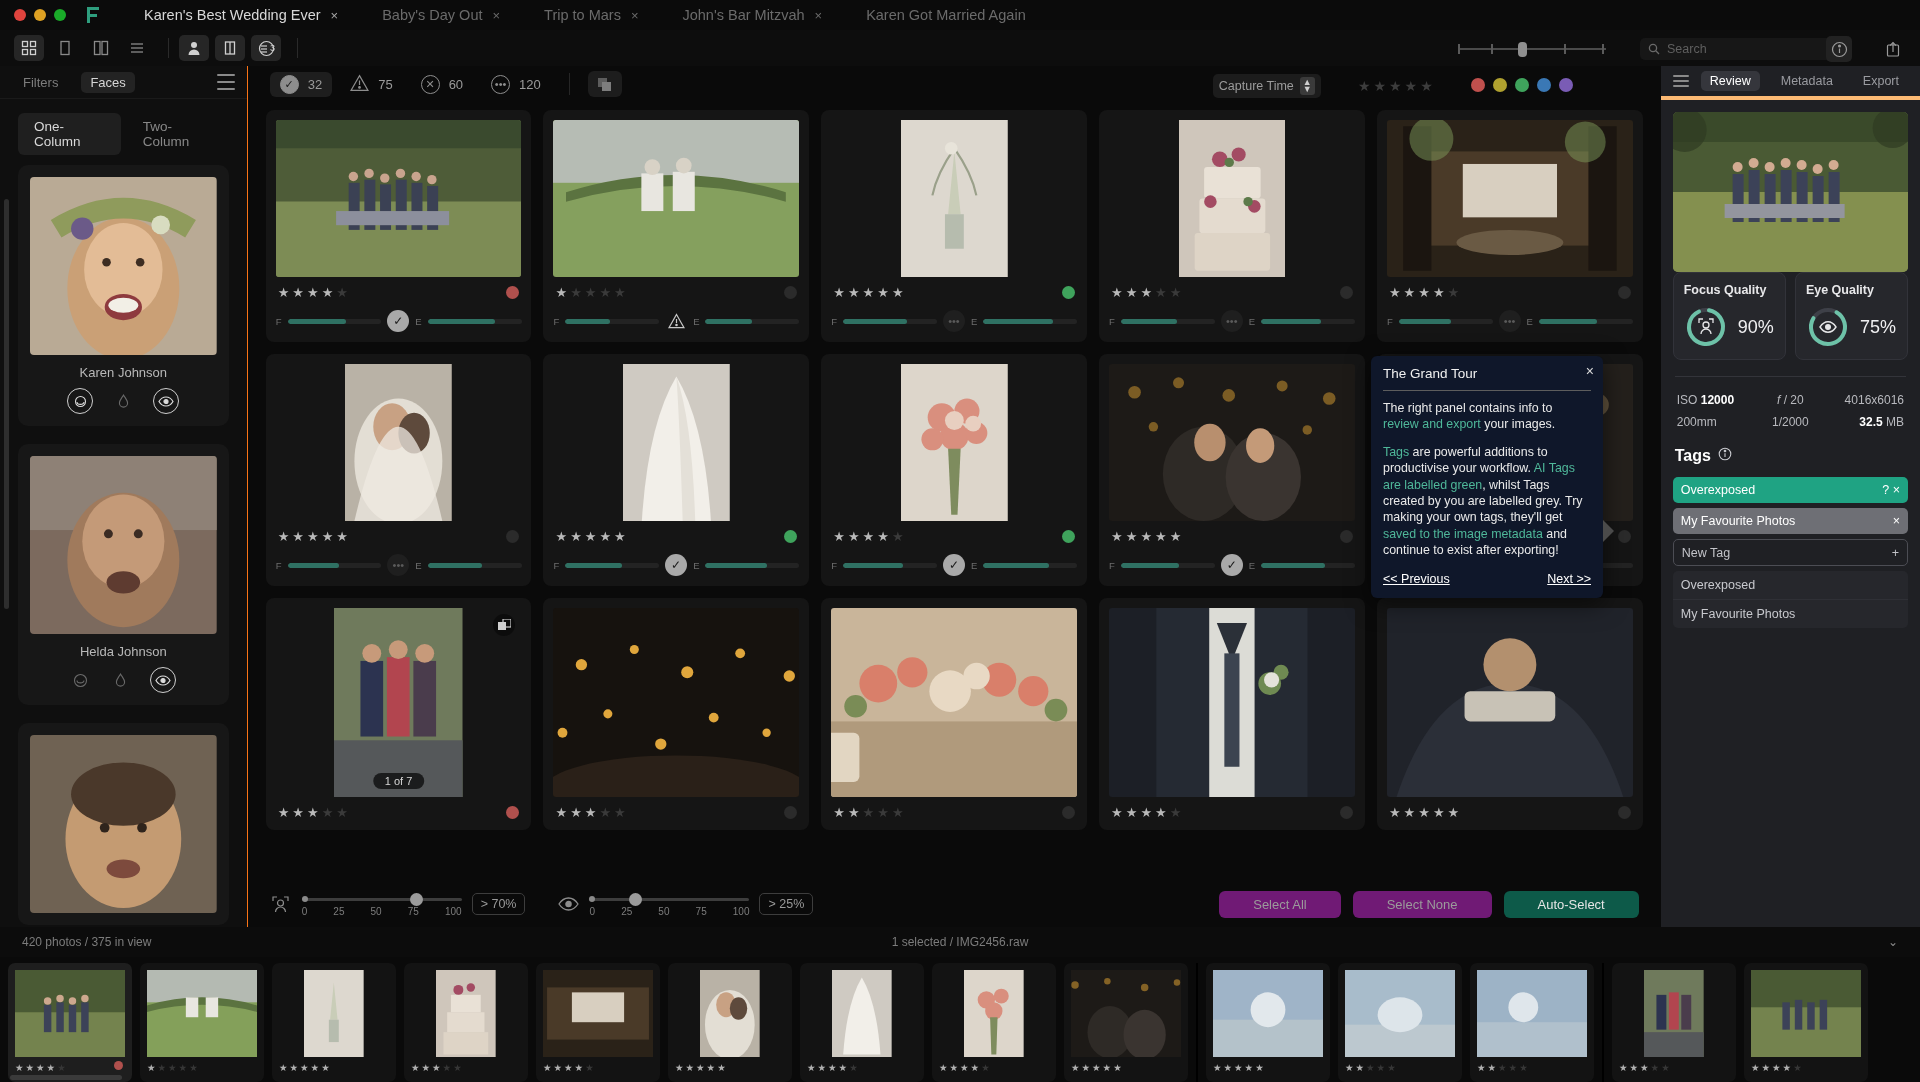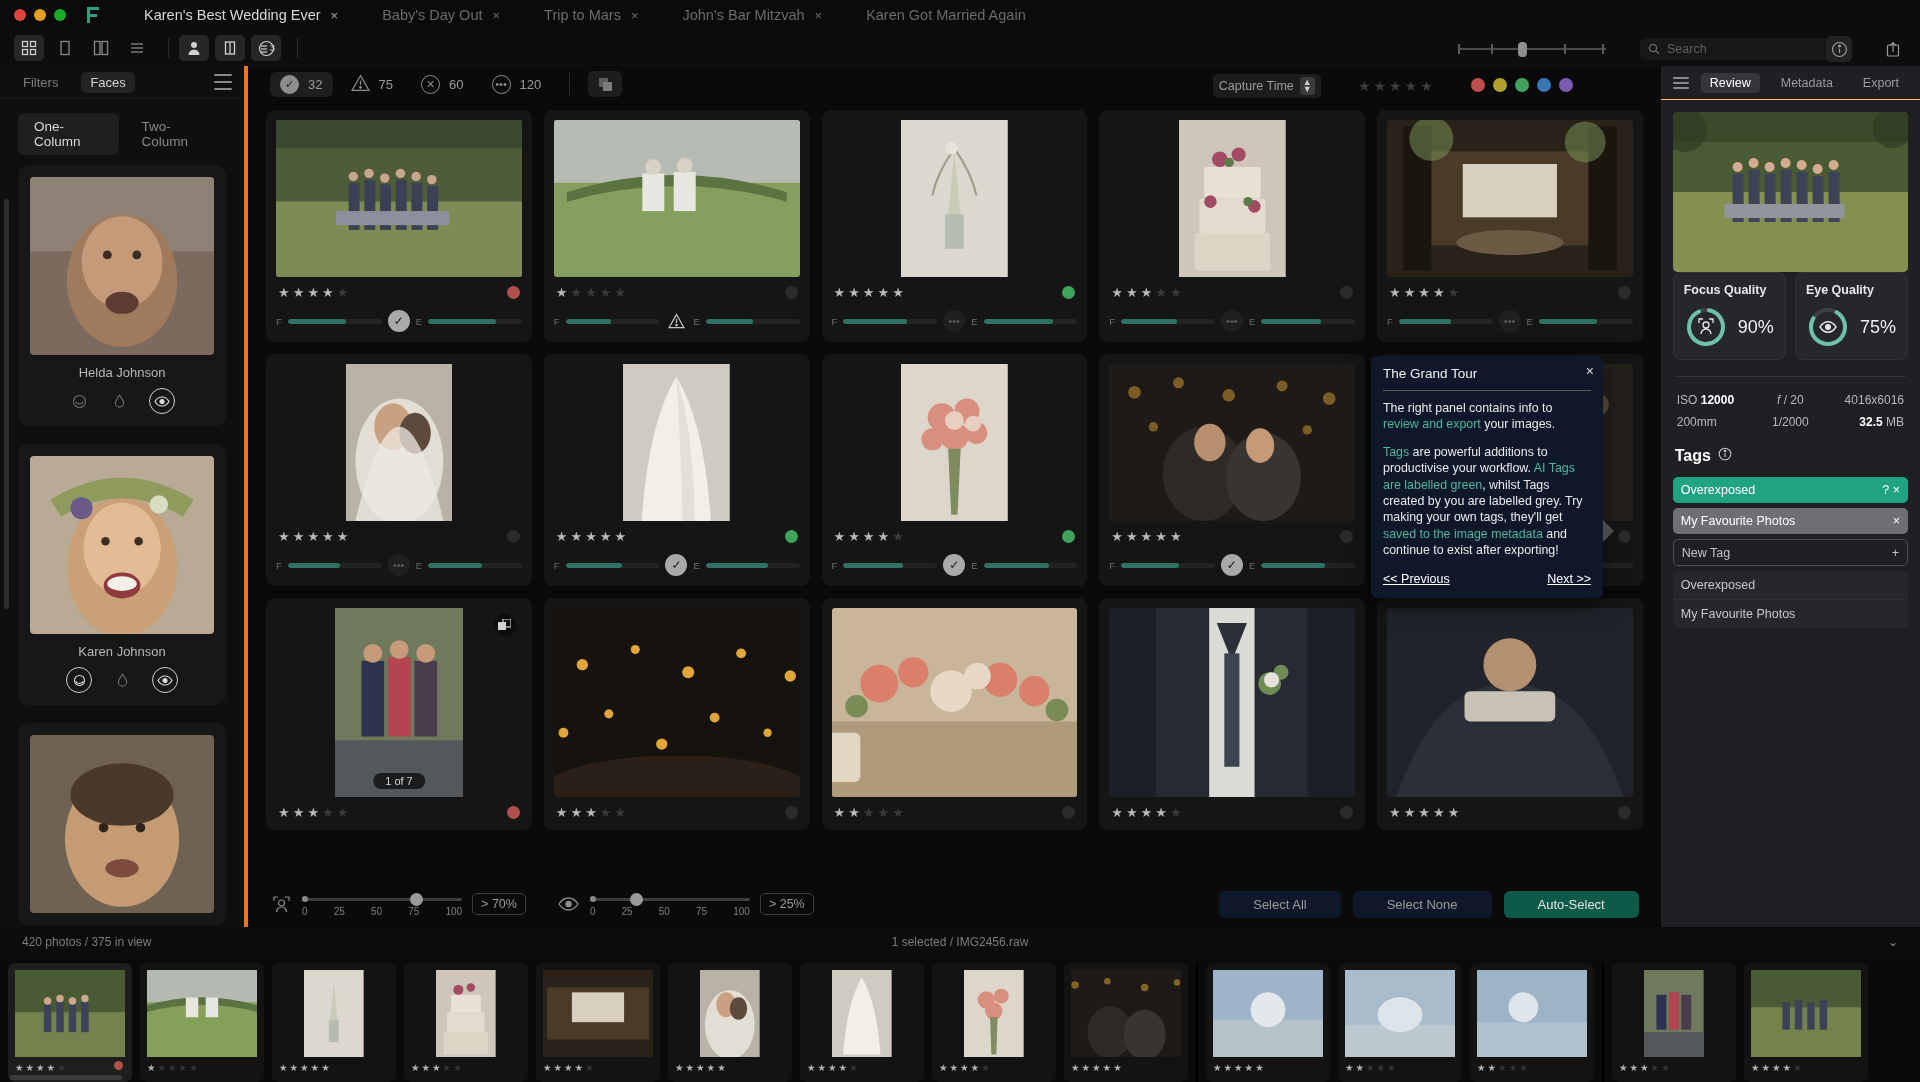--- a/index.html
+++ b/index.html
@@ -36,21 +36,21 @@
   .searchbox { position: absolute; left: 1640px; top: 8px; width: 200px; height: 22px; background: #171717; border-radius: 5px; display: flex; align-items: center; padding: 0 8px; gap: 7px; }
   .searchbox span.ph { font-size: 12.5px; color: #5f5f5f; }
   .topbtn { position: absolute; top: 6px; width: 26px; height: 26px; border-radius: 5px; display:flex; align-items:center; justify-content:center; color:#9a9a9a; }
   .topbtn.info { left: 1826px; background: #222; }
   .topbtn.exp  { left: 1880px; }
 
   
   .body { flex: 1 1 auto; display: flex; min-height: 0; }
 
   
-  .sidebar { width: 295px; background: #0f0f0f; display: flex; flex-direction: column; border-right: 4px solid #f97316; }
+  .sidebar { width: 295px; background: #0f0f0f; display: flex; flex-direction: column; border-right: 1px solid #f97316; }
   .sb-head { height: 34px; display: flex; align-items: center; padding: 0 14px; gap: 14px; position: relative; border-bottom: 1px solid #1a1a1a; }
   .sb-tab { font-size: 13px; color: #7d7d7d; padding: 3px 9px; border-radius: 5px; }
   .sb-tab.active { background: #232323; color: #d5d5d5; }
   .hamb { position: absolute; right: 12px; top: 8px; width: 18px; height: 16px; display:flex; flex-direction:column; justify-content:space-between; }
   .hamb i { display:block; height: 2px; background: #8a8a8a; border-radius: 1px; }
   .colmode { display: flex; gap: 6px; padding: 14px 18px 10px 18px; }
   .colmode div { font-size: 13.5px; color: #888; padding: 6px 16px; border-radius: 6px; }
   .colmode div.active { background: #1f1f1f; color: #d8d8d8; }
   .faces { flex: 1 1 auto; overflow: hidden; padding: 0 18px; position: relative; }
   .facecard { background: #171717; border-radius: 10px; padding: 12px; margin-bottom: 18px; }
@@ -99,26 +99,26 @@
   
   .bottomctl { height: 46px; display: flex; align-items: center; padding: 0 22px; gap: 10px; position: relative; }
   .sldgroup { display: flex; align-items: center; gap: 10px; }
   .sldicon { width: 22px; height: 22px; color: #8d8d8d; display:flex;align-items:center;justify-content:center;}
   .sld { width: 160px; position: relative; height: 28px; }
   .sld .trk { position: absolute; top: 8px; left: 0; right: 0; height: 3px; background: #3d3d3d; border-radius: 2px; }
   .sld .h { position: absolute; top: 3px; width: 13px; height: 13px; border-radius: 50%; background: #9b9b9b; }
   .sld .d { position: absolute; top: 6px; left: 0; width: 6px; height: 6px; border-radius: 50%; background: #8a8a8a; }
   .sld .lbls { position: absolute; top: 16px; left: 0; right: 0; display: flex; justify-content: space-between; font-size: 10px; color: #7d7d7d; }
   .pct { border: 1px solid #3d3d3d; border-radius: 5px; padding: 3px 8px; font-size: 12.5px; color: #9a9a9a; }
-  .selbtn { padding: 6px 34px; border-radius: 6px; font-size: 13px; background: #0f172a; color: #9b9b9b; }
+  .selbtn { padding: 6px 34px; border-radius: 6px; font-size: 13px; background: #701a75; color: #9b9b9b; }
   .selbtn.primary { background: #0d5a49; color: #e5e5e5; }
 
   
   .rpanel { width: 295px; background: #1f2024; display: flex; flex-direction: column; }
-  .rp-head { height: 34px; display: flex; align-items: center; gap: 12px; padding: 0 12px; border-bottom: 1px solid #fdba74; }
+  .rp-head { height: 34px; display: flex; align-items: center; gap: 12px; padding: 0 12px; border-bottom: 4px solid #fdba74; }
   .rp-tab { font-size: 12.5px; color: #9a9ba0; padding: 3px 9px; border-radius: 5px; }
   .rp-tab.active { background: #35363c; color: #fff; }
   .rp-body { padding: 12px; }
   .preview { width: 100%; height: 160px; border-radius: 5px; overflow: hidden; }
   .qrow { display: flex; gap: 9px; }
   .qcard { flex: 1; background: #26272c; border: 1px solid #32333a; border-radius: 8px; padding: 10px; }
   .qtitle { font-size: 12.5px; color: #e8e8ea; font-weight: bold; }
   .qbody { display: flex; align-items: center; gap: 10px; margin-top: 8px; }
   .qval { font-size: 18px; color: #f0f0f2; }
   .divider { height: 1px; background: #33343a; margin: 16px 2px; }
@@ -302,72 +302,72 @@
       <div class="colmode">
         <div class="active">One-Column</div>
         <div>Two-Column</div>
       </div>
       <div class="faces">
         <div class="sbscroll"></div>
 
         <div class="facecard">
           <div class="facethumb">
             <svg class="ph-img" viewBox="0 0 100 100" preserveAspectRatio="xMidYMid slice">
-              <rect width="100" height="100" fill="#7c6a5e"></rect>
-              <rect width="100" height="42" fill="#8e8176"></rect>
-              <ellipse cx="50" cy="58" rx="30" ry="36" fill="#a07a5c"></ellipse>
-              <ellipse cx="50" cy="48" rx="22" ry="25" fill="#c49a78"></ellipse>
-              <ellipse cx="50" cy="70" rx="9" ry="6" fill="#5e3b30"></ellipse>
-              <circle cx="42" cy="44" r="2.4" fill="#3a2b23"></circle>
-                <circle cx="58" cy="44" r="2.4" fill="#3a2b23"></circle>
-            </svg>
-          </div>
-          <div class="facename">Helda Johnson</div>
+              <rect width="100" height="100" fill="#b9aa95"></rect>
+              <ellipse cx="50" cy="62" rx="30" ry="38" fill="#caa076"></ellipse>
+              <ellipse cx="50" cy="52" rx="21" ry="25" fill="#e3bc96"></ellipse>
+              <path d="M14 30q36-22 72 0" stroke="#8f9b5c" stroke-width="11" fill="none"></path>
+              <circle cx="28" cy="30" r="6" fill="#6b5a88"></circle>
+                <circle cx="70" cy="28" r="5" fill="#d8dcc0"></circle>
+              <ellipse cx="50" cy="72" rx="10" ry="7" fill="#8e3a3e"></ellipse>
+              <ellipse cx="50" cy="71" rx="8" ry="4" fill="#f2efe6"></ellipse>
+              <circle cx="41" cy="48" r="2.3" fill="#3d2d22"></circle>
+                <circle cx="59" cy="48" r="2.3" fill="#3d2d22"></circle>
+            </svg>
+          </div>
+          <div class="facename">Karen Johnson</div>
           <div class="faceicons">
-            <div class="ficon">
+            <div class="ficon ring">
               <svg width="15" height="15" viewBox="0 0 15 15" fill="none" stroke="currentColor" stroke-width="1.1">
-                  <circle cx="7.5" cy="7.5" r="6"></circle>
-                  <path d="M4 7.5a3.5 2.4 0 007 0"></path>
+                  <circle cx="7.5" cy="7.5" r="5"></circle>
+                  <path d="M4 8a3.5 2.4 0 007 0"></path>
                 </svg>
             </div>
             <div class="ficon">
               <svg width="11" height="14" viewBox="0 0 11 14" fill="none" stroke="currentColor" stroke-width="1.1">
                   <path d="M5.5 1C3 5 1.4 6.6 1.4 9a4.1 4.1 0 008.2 0C9.6 6.6 8 5 5.5 1z"></path>
                 </svg>
             </div>
             <div class="ficon ring">
               <svg width="16" height="11" viewBox="0 0 16 11" fill="none" stroke="currentColor" stroke-width="1.2">
                   <path d="M1 5.5C3 2 5.4 1 8 1s5 1 7 4.5C13 9 10.6 10 8 10S3 9 1 5.5z"></path>
                   <circle cx="8" cy="5.5" r="2" fill="currentColor"></circle>
                 </svg>
             </div>
           </div>
         </div>
 
         <div class="facecard">
           <div class="facethumb">
             <svg class="ph-img" viewBox="0 0 100 100" preserveAspectRatio="xMidYMid slice">
-              <rect width="100" height="100" fill="#b9aa95"></rect>
-              <ellipse cx="50" cy="62" rx="30" ry="38" fill="#caa076"></ellipse>
-              <ellipse cx="50" cy="52" rx="21" ry="25" fill="#e3bc96"></ellipse>
-              <path d="M14 30q36-22 72 0" stroke="#8f9b5c" stroke-width="11" fill="none"></path>
-              <circle cx="28" cy="30" r="6" fill="#6b5a88"></circle>
-                <circle cx="70" cy="28" r="5" fill="#d8dcc0"></circle>
-              <ellipse cx="50" cy="72" rx="10" ry="7" fill="#8e3a3e"></ellipse>
-              <ellipse cx="50" cy="71" rx="8" ry="4" fill="#f2efe6"></ellipse>
-              <circle cx="41" cy="48" r="2.3" fill="#3d2d22"></circle>
-                <circle cx="59" cy="48" r="2.3" fill="#3d2d22"></circle>
-            </svg>
-          </div>
-          <div class="facename">Karen Johnson</div>
+              <rect width="100" height="100" fill="#7c6a5e"></rect>
+              <rect width="100" height="42" fill="#8e8176"></rect>
+              <ellipse cx="50" cy="58" rx="30" ry="36" fill="#a07a5c"></ellipse>
+              <ellipse cx="50" cy="48" rx="22" ry="25" fill="#c49a78"></ellipse>
+              <ellipse cx="50" cy="70" rx="9" ry="6" fill="#5e3b30"></ellipse>
+              <circle cx="42" cy="44" r="2.4" fill="#3a2b23"></circle>
+                <circle cx="58" cy="44" r="2.4" fill="#3a2b23"></circle>
+            </svg>
+          </div>
+          <div class="facename">Helda Johnson</div>
           <div class="faceicons">
-            <div class="ficon ring">
+            <div class="ficon">
               <svg width="15" height="15" viewBox="0 0 15 15" fill="none" stroke="currentColor" stroke-width="1.1">
-                  <circle cx="7.5" cy="7.5" r="5"></circle>
-                  <path d="M4 8a3.5 2.4 0 007 0"></path>
+                  <circle cx="7.5" cy="7.5" r="6"></circle>
+                  <path d="M4 7.5a3.5 2.4 0 007 0"></path>
                 </svg>
             </div>
             <div class="ficon">
               <svg width="11" height="14" viewBox="0 0 11 14" fill="none" stroke="currentColor" stroke-width="1.1">
                   <path d="M5.5 1C3 5 1.4 6.6 1.4 9a4.1 4.1 0 008.2 0C9.6 6.6 8 5 5.5 1z"></path>
                 </svg>
             </div>
             <div class="ficon ring">
               <svg width="16" height="11" viewBox="0 0 16 11" fill="none" stroke="currentColor" stroke-width="1.2">
                   <path d="M1 5.5C3 2 5.4 1 8 1s5 1 7 4.5C13 9 10.6 10 8 10S3 9 1 5.5z"></path>

